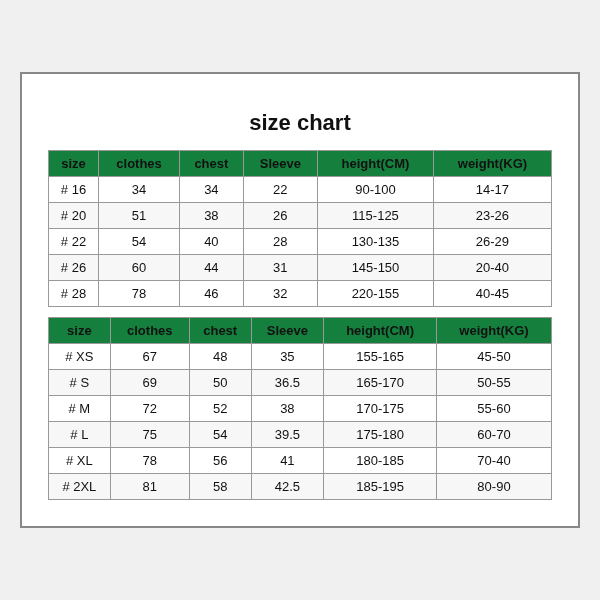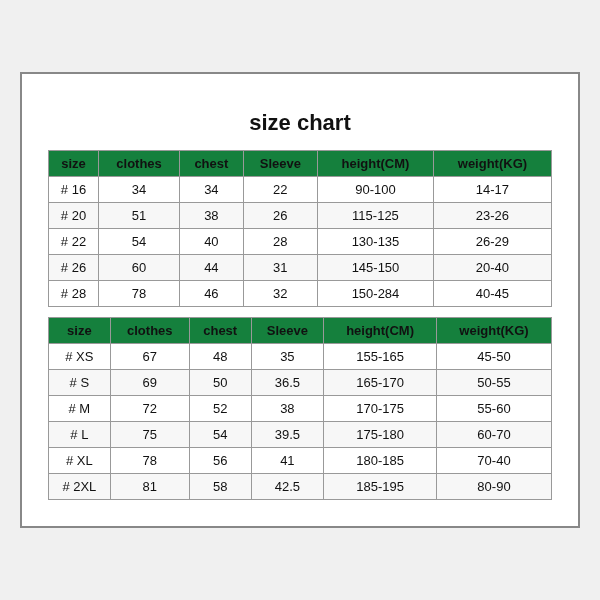--- a/index.html
+++ b/index.html
@@ -99,21 +99,21 @@
           <td>44</td>
           <td>31</td>
           <td>145-150</td>
           <td>20-40</td>
         </tr>
         <tr>
           <td># 28</td>
           <td>78</td>
           <td>46</td>
           <td>32</td>
-          <td>150-284</td>
+          <td>220-155</td>
           <td>40-45</td>
         </tr>
       </tbody>
   </table>
 
   <div class="table-gap"></div>
 
   <table>
     <thead>
       <tr>

